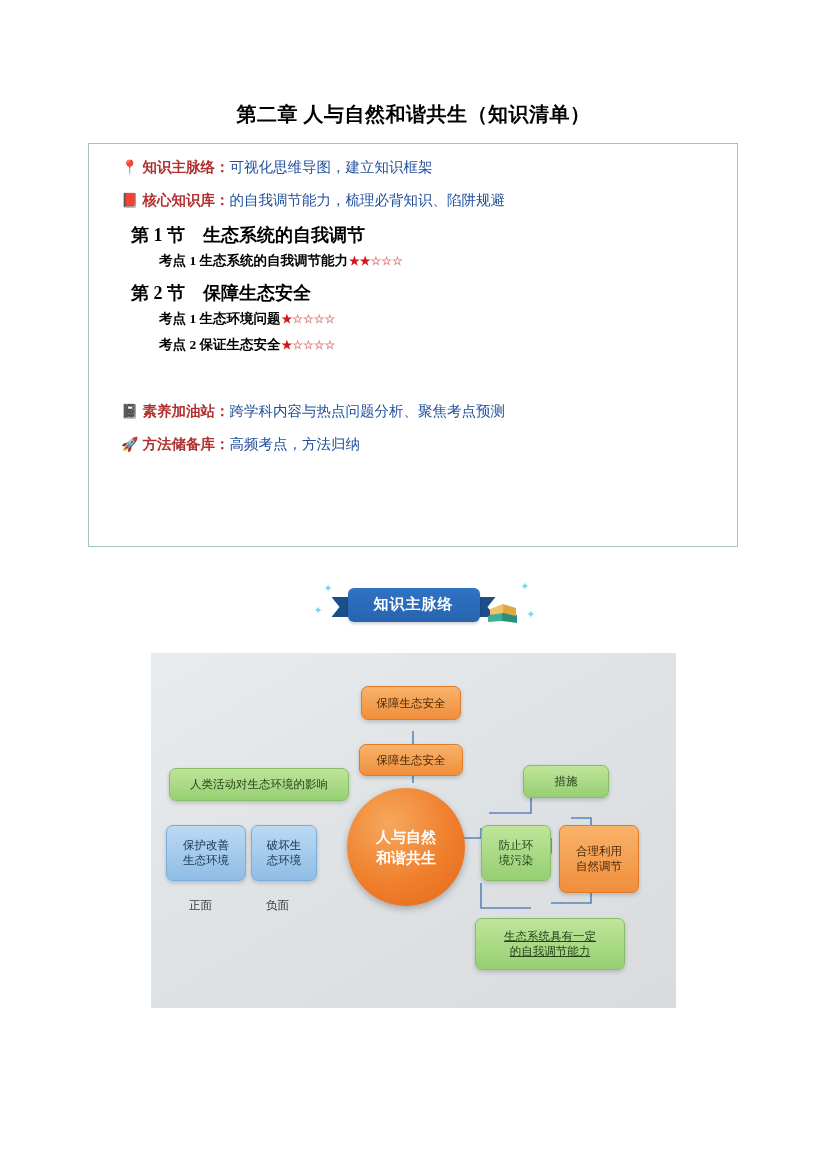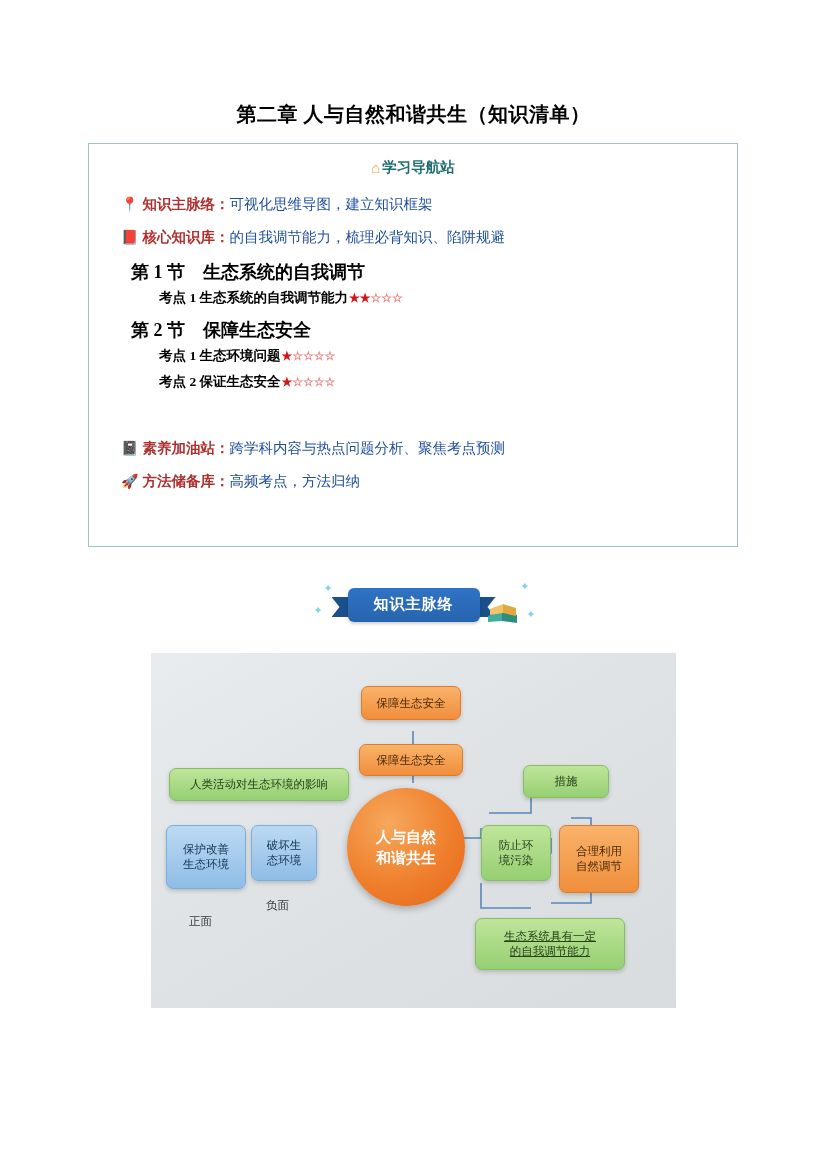--- a/index.html
+++ b/index.html
@@ -219,23 +219,20 @@
 </style>
 </head>
 <body>
 
 <div class="page">
 
   <div class="doc-title">第二章 人与自然和谐共生（知识清单）</div>
 
   <div class="nav-box">
 
-    <div class="nav-header">
-      <span class="ico">⌂</span><span>学习导航站</span>
-    </div>
 
     <div class="nav-line">
       <span class="ico">📍</span><span class="lbl">知识主脉络：</span><span class="val">可视化思维导图，建立知识框架</span>
     </div>
 
     <div class="nav-line">
       <span class="ico">📕</span><span class="lbl">核心知识库：</span><span class="val">的自我调节能力，梳理必背知识、陷阱规避</span>
     </div>
 
     <div class="sect">第 1 节　生态系统的自我调节</div>
@@ -308,36 +305,36 @@
       </div>
 
     <div class="node n-green" style="left:18px; top:115px; width:180px; height:33px;">
         <span>人类活动对生态环境的影响</span>
       </div>
 
     <div class="node n-green" style="left:372px; top:112px; width:86px; height:33px;">
         <span>措施</span>
       </div>
 
-    <div class="node n-blue" style="left:15px; top:172px; width:80px; height:64px; white-space:pre-line;text-align:right;"><span>保护改善
+    <div class="node n-blue" style="left:15px; top:172px; width:80px; height:56px; white-space:pre-line;text-align:right;"><span>保护改善
 生态环境</span></div>
 
     <div class="node n-blue" style="left:100px; top:172px; width:66px; height:56px; white-space:pre-line;"><span>破坏生
 态环境</span></div>
 
     <div class="center-node" style="left:196px; top:135px; white-space:pre-line;"><span>人与自然
 和谐共生</span></div>
 
     <div class="node n-green" style="left:330px; top:172px; width:70px; height:56px; white-space:pre-line;"><span>防止环
 境污染</span></div>
 
     <div class="node n-orange" style="left:408px; top:172px; width:80px; height:68px; white-space:pre-line;"><span>合理利用
 自然调节</span></div>
 
     <div class="node n-green" style="left:324px; top:265px; width:150px; height:52px; white-space:pre-line;text-decoration:underline;"><span>生态系统具有一定
 的自我调节能力</span></div>
 
-    <div class="caption" style="left:38px; top:245px;margin-top:16px;">正面</div>
+    <div class="caption" style="left:38px; top:245px;">正面</div>
     <div class="caption" style="left:115px; top:245px;">负面</div>
 
   </div>
 
 </div>
 
 </body></html>

